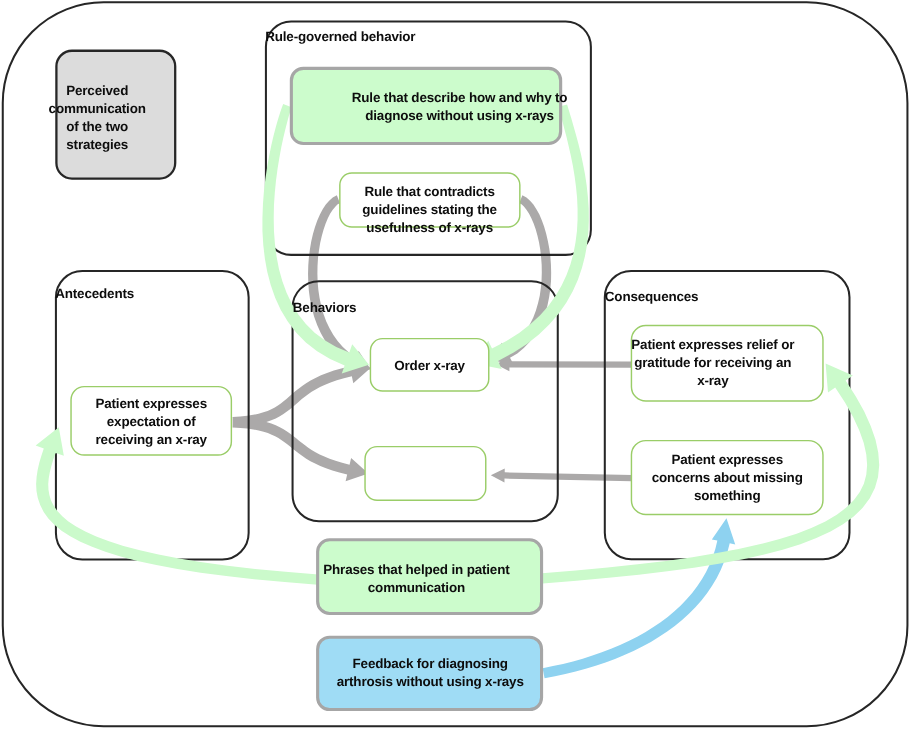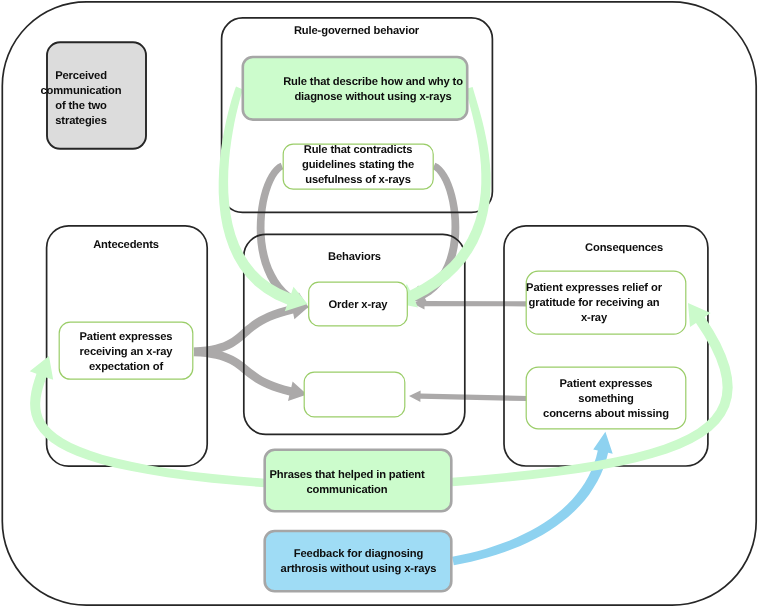--- a/index.html
+++ b/index.html
@@ -4,21 +4,21 @@
 <style>
   html,body{margin:0;padding:0;background:#ffffff;}
   body{width:759px;height:608px;overflow:hidden;
        font-family:"Liberation Sans","DejaVu Sans",sans-serif;
        -webkit-font-smoothing:antialiased;text-rendering:geometricPrecision;}
   #stage{position:relative;width:759px;height:608px;background:#fff;}
   svg.layer{position:absolute;left:0;top:0;width:759px;height:608px;}
   .lbl{position:absolute;text-align:center;font-weight:bold;color:#0d0d0d;
        font-size:11.2px;letter-spacing:-0.13px;}
   .lbl span{display:block;white-space:nowrap;}
-  .gt{position:absolute;text-align:center;font-weight:bold;color:#0d0d0d;font-size:11.2px;letter-spacing:-0.13px;}
+  .gt{position:absolute;font-weight:bold;color:#0d0d0d;font-size:11.2px;letter-spacing:-0.13px;}
 </style>
 </head>
 <body>
 
 <div id="stage">
 
 <svg class="layer" viewBox="0 0 759 608">
   <path d="M194.2 355.8L200.9 355.5L207.0 354.9L212.6 354.0L217.5 353.0L222.0 351.7L226.1 350.3L229.8 348.7L233.2 346.9L236.2 345.0L239.1 343.0L241.7 341.0L244.2 338.9L246.6 336.8L249.0 334.7L251.5 332.6L254.0 330.6L256.8 328.5L259.7 326.5L263.0 324.5L266.7 322.5L270.9 320.6L275.5 318.7L280.7 316.9L286.6 315.2L293.2 313.6L294.4 319.3L309.0 306.5L290.1 299.7L291.4 305.3L284.4 307.0L278.2 308.8L272.5 310.8L267.5 312.8L262.9 314.9L258.8 317.1L255.1 319.3L251.8 321.6L248.8 323.9L246.0 326.1L243.4 328.3L241.0 330.4L238.7 332.5L236.3 334.4L234.0 336.2L231.6 337.9L229.0 339.5L226.1 341.0L223.0 342.4L219.5 343.6L215.5 344.7L211.0 345.7L206.0 346.4L200.3 347.0L193.8 347.4Z" fill="#aba9a9"></path>
   <path d="M193.8 356.2L200.3 356.6L206.0 357.1L211.1 357.9L215.6 358.7L219.7 359.8L223.2 360.9L226.4 362.2L229.3 363.5L232.0 365.0L234.4 366.6L236.8 368.3L239.1 370.0L241.5 371.9L243.9 373.9L246.4 375.9L249.1 378.0L252.0 380.1L255.2 382.2L258.7 384.3L262.6 386.3L266.9 388.3L271.7 390.3L277.0 392.1L282.8 393.8L289.3 395.5L288.0 401.1L307.0 394.5L292.6 381.6L291.3 387.2L285.1 385.7L279.6 384.0L274.7 382.3L270.3 380.5L266.4 378.7L262.9 376.9L259.7 375.0L256.9 373.1L254.2 371.1L251.7 369.2L249.2 367.3L246.8 365.3L244.4 363.3L241.9 361.4L239.2 359.5L236.3 357.7L233.2 356.0L229.8 354.4L226.1 352.9L222.0 351.6L217.5 350.4L212.5 349.5L207.0 348.7L200.9 348.1L194.2 347.8Z" fill="#aba9a9"></path>
   <path d="M280.7 162.7L277.3 164.6L274.3 167.2L271.5 170.5L268.9 174.4L266.6 178.8L264.4 183.7L262.5 189.1L260.8 194.9L259.4 201.1L258.3 207.5L257.4 214.3L256.9 221.2L256.7 228.3L256.9 235.4L257.4 242.6L258.4 249.8L259.9 256.9L261.8 263.9L264.3 270.8L267.3 277.4L270.8 283.7L275.0 289.6L279.8 295.1L285.2 300.1L291.3 304.5L288.2 309.4L309.0 308.0L298.9 292.5L295.9 297.4L290.5 293.6L285.7 289.2L281.5 284.4L277.8 279.2L274.6 273.6L271.8 267.7L269.5 261.5L267.7 255.1L266.3 248.4L265.3 241.7L264.7 235.0L264.5 228.2L264.6 221.6L265.0 215.0L265.8 208.7L266.8 202.6L268.1 196.8L269.6 191.4L271.3 186.4L273.2 181.9L275.2 178.0L277.3 174.7L279.4 172.2L281.4 170.3L283.3 169.3Z" fill="#aba9a9"></path>
@@ -63,46 +63,46 @@
 <div class="gt" style="left:244px;top:251px;width:221px">Behaviors</div>
 <div class="gt" style="left:46px;top:238.5px;width:160px">Antecedents</div>
 <div class="gt" style="left:504px;top:242px;width:240px">Consequences</div>
 
 <div class="lbl" style="left:32px;top:68.5px;width:98px;line-height:15.1px">
       <span>Perceived</span>
       <span>communication</span>
       <span>of the two</span>
       <span>strategies</span>
     </div>
-<div class="lbl" style="left:242px;top:75.4px;width:262px;line-height:14.6px">
+<div class="lbl" style="left:252px;top:75.4px;width:262px;line-height:14.6px">
       <span>Rule that describe how and why to</span>
       <span>diagnose without using x-rays</span>
     </div>
-<div class="lbl" style="left:282px;top:143px;width:152px;line-height:15px">
+<div class="lbl" style="left:282px;top:153px;width:152px;line-height:15px">
       <span>Rule that contradicts</span>
       <span>guidelines stating the</span>
       <span>usefulness of x-rays</span>
     </div>
 <div class="lbl" style="left:58px;top:330px;width:136px;line-height:15px">
       <span>Patient expresses</span>
+      <span>expectation of</span>
       <span>receiving an x-ray</span>
-      <span>expectation of</span>
     </div>
 <div class="lbl" style="left:308px;top:297.8px;width:100px;line-height:15px">
       <span>Order x-ray</span>
     </div>
 <div class="lbl" style="left:525px;top:280.6px;width:138px;line-height:15px">
       <span>Patient expresses relief or</span>
       <span>gratitude for receiving an</span>
       <span>x-ray</span>
     </div>
 <div class="lbl" style="left:525px;top:377px;width:162px;line-height:15px">
       <span>Patient expresses</span>
+      <span>concerns about missing</span>
       <span>something</span>
-      <span>concerns about missing</span>
     </div>
 <div class="lbl" style="left:265px;top:468px;width:164px;line-height:15px">
       <span>Phrases that helped in patient</span>
       <span>communication</span>
     </div>
 <div class="lbl" style="left:265px;top:547.3px;width:187px;line-height:15px">
       <span>Feedback for diagnosing</span>
       <span>arthrosis without using x-rays</span>
     </div>
 

